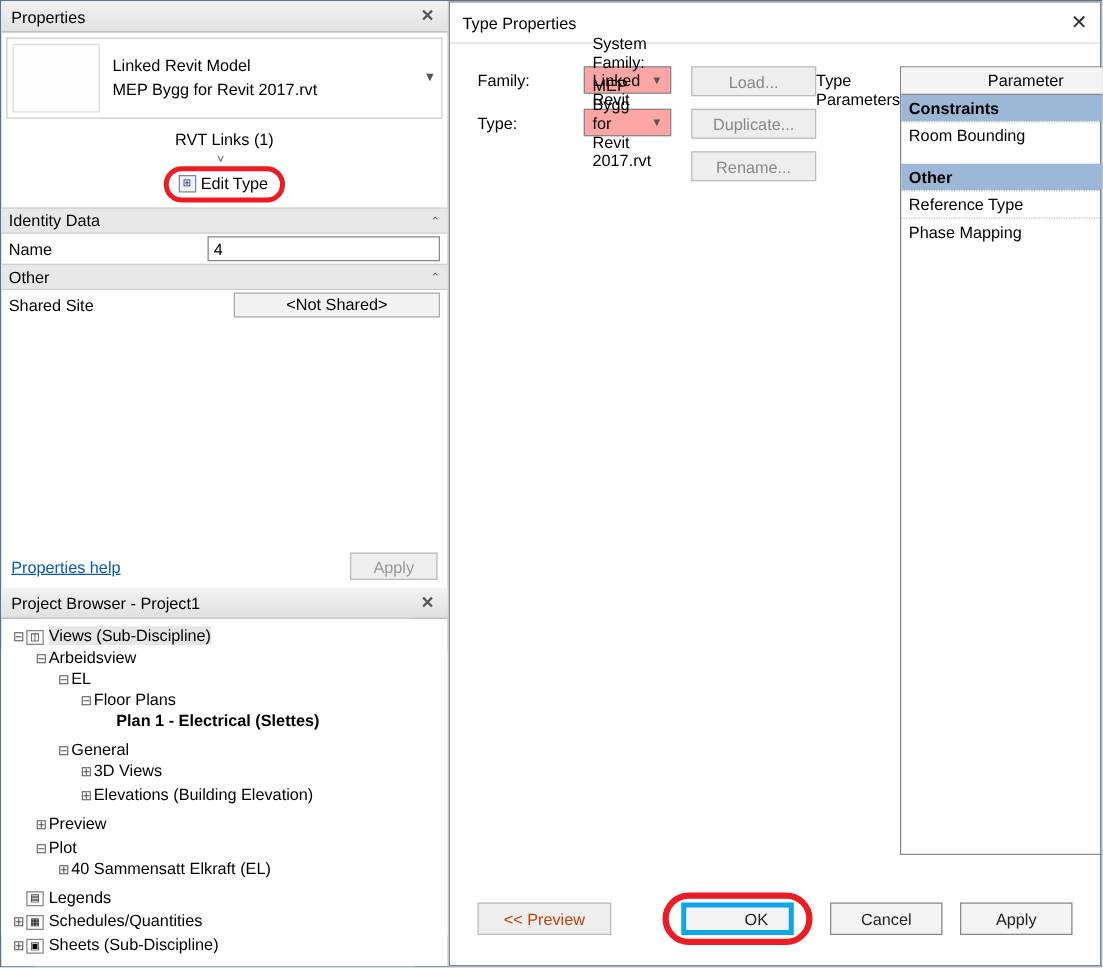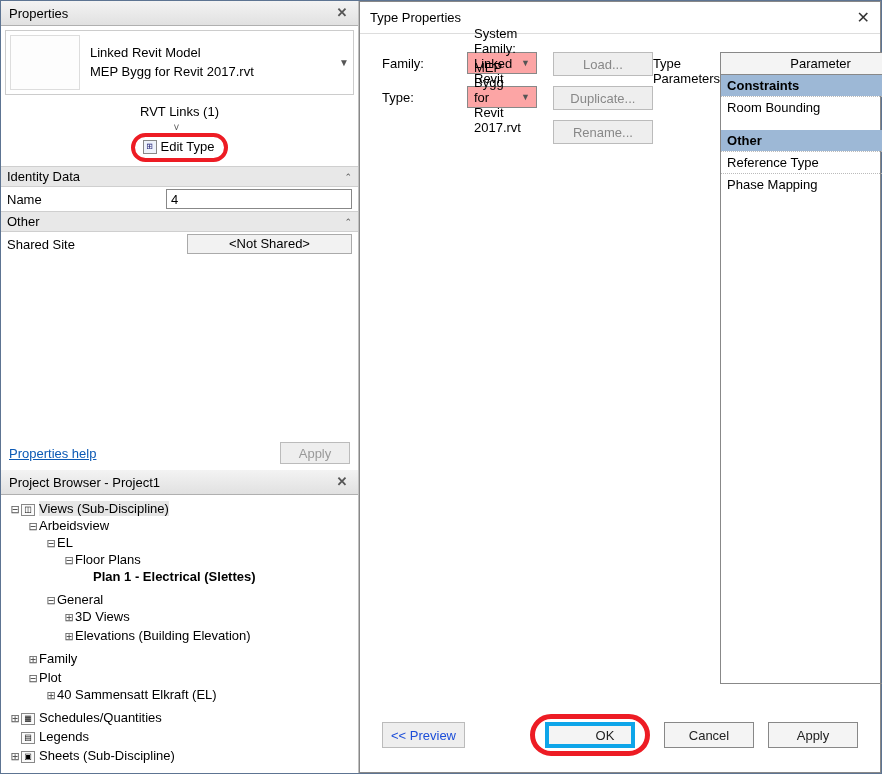--- a/index.html
+++ b/index.html
@@ -78,21 +78,21 @@
   .pt-row { display:flex; border-top: 1px dotted #bbb; }
   .pt-row .c1 { width: 200px; padding:3px 6px; border-right:1px solid #ccc; }
   .pt-row .c2 { flex:1; padding:3px 6px; }
   .pt-row .c2.btnc { background:#f2f2f2; border:1px solid #aaa; text-align:center; margin:1px; padding:1px 6px; }
   .ring2 { border:5px solid #ed1c24; border-radius:22px; padding: 2px 24px 2px 10px; display:inline-flex; align-items:center; margin-left:-10px; }
   .chk { width:13px; height:13px; border:1px solid #555; background:#fff; font-size:10px; line-height:11px; text-align:center; color:#333; }
 
   .pt-fill { height: 280px; }
 
   .dlg-foot { padding: 12px 22px 16px; display:flex; align-items:center; gap: 14px; }
-  .dlg-foot .prev { width:83px; height:26px; border:1px solid #bbb; background:#eee; color:#1d4ed8; }
+  .dlg-foot .prev { width:107px; height:26px; border:1px solid #bbb; background:#eee; color:#c2410c; }
   .dlg-foot .spacer { flex:1; }
   .stdbtn { width: 90px; height:26px; border:1px solid #888; background:#f4f4f4; color:#222; }
   .okbtn { border:4px solid #0ea5e9;padding-left:36px; }
   .ring3 { border:5px solid #ed1c24; border-radius:22px; padding:3px 10px; display:inline-flex; }
 
   .et-icon { display:inline-block; width:14px; height:14px; border:1px solid #888; font-size:8px; text-align:center; line-height:12px; color:#227; background:#eef3fb; }
 </style>
 </head>
 <body>
 
@@ -168,30 +168,30 @@
                   </ul>
                 </li>
                 <li><span class="tw">⊟</span><span>General</span>
                   <ul>
                     <li><span class="tw">⊞</span><span>3D Views</span></li>
                     <li><span class="tw">⊞</span><span>Elevations (Building Elevation)</span></li>
                   </ul>
                 </li>
               </ul>
             </li>
-            <li><span class="tw">⊞</span><span>Family</span></li>
+            <li><span class="tw">⊞</span><span>Preview</span></li>
             <li><span class="tw">⊟</span><span>Plot</span>
               <ul>
                   <li><span class="tw">⊞</span><span>40 Sammensatt Elkraft (EL)</span></li>
                 </ul>
             </li>
           </ul>
         </li>
+        <li><span class="tw">&nbsp;</span><span class="ticon">▤</span><span>Legends</span></li>
         <li><span class="tw">⊞</span><span class="ticon">▦</span><span>Schedules/Quantities</span></li>
-        <li><span class="tw">&nbsp;</span><span class="ticon">▤</span><span>Legends</span></li>
         <li><span class="tw">⊞</span><span class="ticon">▣</span><span>Sheets (Sub-Discipline)</span></li>
       </ul>
     </div>
   </div>
 
   <div class="right-col">
     <div class="dialog">
       <div class="dlg-title">
         <span class="txt">Type Properties</span>
         <span class="dlg-x">✕</span>

